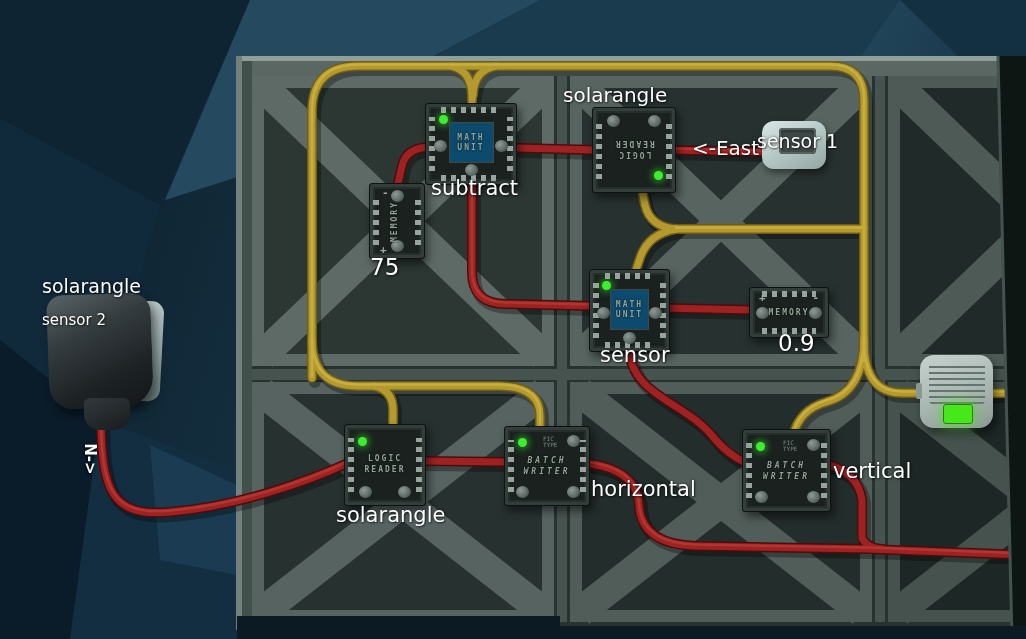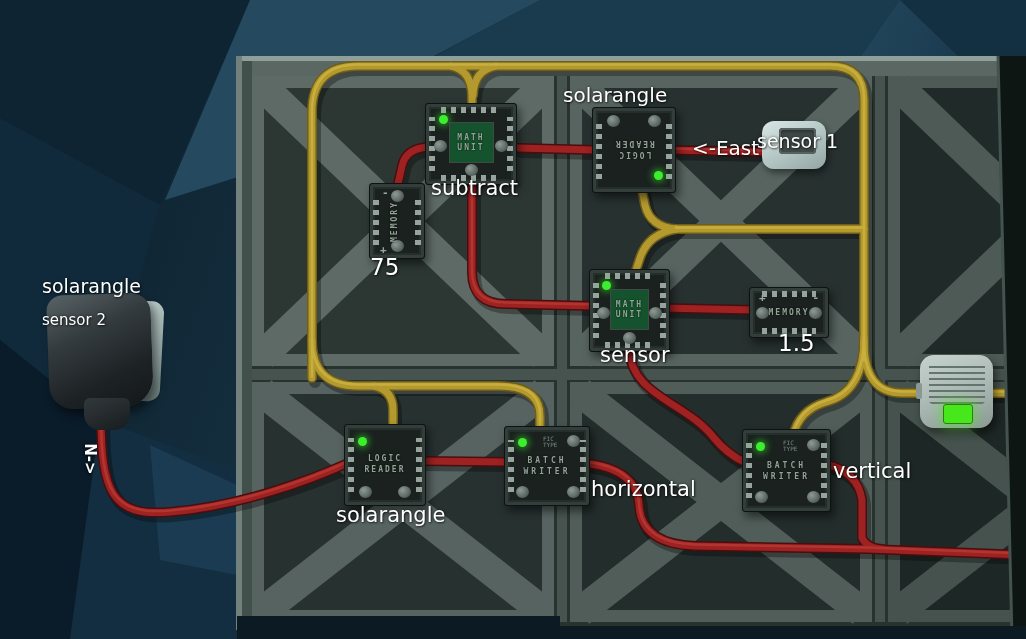--- a/index.html
+++ b/index.html
@@ -22,26 +22,26 @@
         box-shadow:inset 0 0 0 3px #333e3a, inset 0 0 0 5px #252e2b, 3px 5px 9px rgba(0,0,0,.5);}
   .pins{position:absolute;}
   .p-top{top:3px;left:15px;right:15px;height:6px;background:repeating-linear-gradient(90deg,#97a49d 0 5px,rgba(0,0,0,0) 5px 10px);}
   .p-bottom{bottom:3px;left:15px;right:15px;height:6px;background:repeating-linear-gradient(90deg,#97a49d 0 5px,rgba(0,0,0,0) 5px 10px);}
   .p-left{left:3px;top:13px;bottom:13px;width:6px;background:repeating-linear-gradient(0deg,#97a49d 0 5px,rgba(0,0,0,0) 5px 10px);}
   .p-right{right:3px;top:13px;bottom:13px;width:6px;background:repeating-linear-gradient(0deg,#97a49d 0 5px,rgba(0,0,0,0) 5px 10px);}
   .led{position:absolute;width:9px;height:9px;border-radius:50%;
        background:var(--led-green,#3bef2e);box-shadow:0 0 7px 2px rgba(62,238,46,.55);}
   .screw{position:absolute;width:13px;height:12px;border-radius:50%;
          background:radial-gradient(circle at 35% 35%,#8f9a95,#5c6863 60%,#353f3b);}
-  .die{position:absolute;left:25%;top:23%;right:25%;bottom:26%;background:#14532d;border:1px solid #3f4a45;
+  .die{position:absolute;left:25%;top:23%;right:25%;bottom:26%;background:#0c4a6e;border:1px solid #3f4a45;
        display:flex;flex-direction:column;align-items:center;justify-content:center;gap:1px;}
   .face{position:absolute;left:13%;top:12%;right:13%;bottom:14%;display:flex;flex-direction:column;align-items:center;justify-content:center;gap:2px;}
   .ctext{font-family:"DejaVu Sans Mono",monospace;font-weight:bold;font-size:8px;line-height:9px;
          letter-spacing:2px;color:#93a396;text-shadow:0 0 2px rgba(0,0,0,.8);}
-  .wide{letter-spacing:3px;}
+  .wide{letter-spacing:3px;font-style:italic;}
   .flip{transform:rotate(180deg);}
   .micro{position:absolute;font-family:"DejaVu Sans Mono",monospace;font-size:6px;line-height:6px;
          width:22px;color:#7e8c82;letter-spacing:0;text-align:left;}
   .sign{position:absolute;font-family:"DejaVu Sans Mono",monospace;font-weight:bold;font-size:11px;color:#9aa89e;}
   .vtext{transform:rotate(-90deg);}
   
   .wlabel{position:absolute;color:#ffffff;white-space:nowrap;
           text-shadow:0 0 3px rgba(0,0,0,.6),1px 1px 2px rgba(0,0,0,.5);}
   
   .sensor1{position:absolute;left:762px;top:121px;width:64px;height:48px;border-radius:12px;
@@ -381,18 +381,18 @@
   <div class="wlabel" style="left:692px;top:136px;font-size:20px">&lt;-East</div>
   <div class="wlabel" style="left:757px;top:130px;font-size:19px">sensor 1</div>
   <div class="wlabel" style="left:431px;top:176px;font-size:21px">subtract</div>
   <div class="wlabel" style="left:370px;top:254px;font-size:23px">75</div>
   <div class="wlabel" style="left:42px;top:275px;font-size:19px">solarangle</div>
   <div class="wlabel" style="left:42px;top:311px;font-size:15px">sensor 2</div>
   <div class="wlabel nwrap">
     <span class="nrot">N-&gt;</span>
   </div>
   <div class="wlabel" style="left:600px;top:343px;font-size:21px">sensor</div>
-  <div class="wlabel" style="left:778px;top:330px;font-size:23px">1.5</div>
+  <div class="wlabel" style="left:778px;top:330px;font-size:23px">0.9</div>
   <div class="wlabel" style="left:336px;top:503px;font-size:21px">solarangle</div>
   <div class="wlabel" style="left:591px;top:477px;font-size:21px">horizontal</div>
   <div class="wlabel" style="left:833px;top:459px;font-size:21px">vertical</div>
 
 </div>
 
 </body></html>

